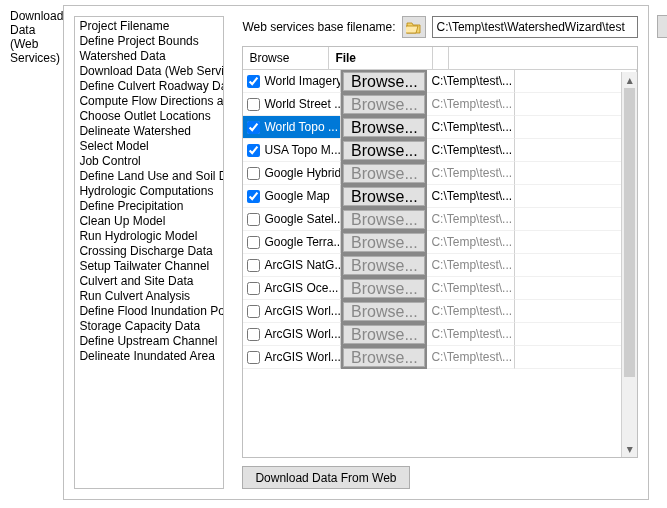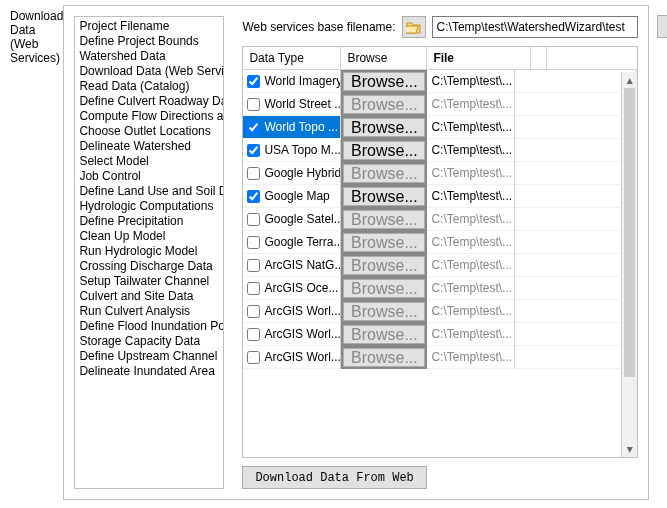--- a/index.html
+++ b/index.html
@@ -67,21 +67,21 @@
       position:absolute; right:0; top:25px; bottom:0; width:16px;
       background:#f0f0f0; border-left:1px solid #d0d0d0;
       display:flex; flex-direction:column;
     }
     .sb-btn{height:16px;background:#f0f0f0;display:flex;align-items:center;justify-content:center;color:#666;cursor:pointer;}
     .sb-thumb{flex:0.82;background:#cdcdcd;margin:0 2px;}
     .sb-spacer{flex:0.18;}
     .below-table{padding-top:8px;}
     .std-btn{
       height:23px; border:1px solid #adadad; background:#e1e1e1;
-      font-size:12px; font-family:Liberation Mono, monospace; padding:0 12px; cursor:pointer;
+      font-size:12px; font-family:Liberation Sans, sans-serif; padding:0 12px; cursor:pointer;
       min-width:70px;
     }
     .std-btn.primary{ border:2px solid #0078d7; padding:0 11px; }
     .footer{
       display:flex; padding-top:10px; gap:8px;margin-left:8px;
     }
     .footer-spacer{flex:1;}
     svg.folder-icon{width:16px;height:14px;}
   </style>
 </head>
@@ -89,21 +89,20 @@
 
 <div class="window">
   <div class="title">Download Data (Web Services)</div>
   <div class="main-border">
 
     <div class="nav-list" id="nav-list">
         <div class="nav-item">Project Filename</div>
         <div class="nav-item">Define Project Bounds</div>
         <div class="nav-item">Watershed Data</div>
         <div class="nav-item">Download Data (Web Services)</div>
-        <div class="nav-item">Read Data (Catalog)</div>
         <div class="nav-item">Define Culvert Roadway Data</div>
         <div class="nav-item">Compute Flow Directions and</div>
         <div class="nav-item">Choose Outlet Locations</div>
         <div class="nav-item">Delineate Watershed</div>
         <div class="nav-item">Select Model</div>
         <div class="nav-item">Job Control</div>
         <div class="nav-item">Define Land Use and Soil Data</div>
         <div class="nav-item">Hydrologic Computations</div>
         <div class="nav-item">Define Precipitation</div>
         <div class="nav-item">Clean Up Model</div>
@@ -126,21 +125,20 @@
           <svg class="folder-icon" viewBox="0 0 16 14">
               <path d="M1 3 h5 l1 2 h7 v8 h-13 z" fill="#f3d471" stroke="#b8860b" stroke-width="0.8"></path>
               <path d="M0 6 h12 l-2 7 h-12 z" fill="#ffe9a8" stroke="#b8860b" stroke-width="0.8"></path>
             </svg>
         </div>
         <input class="filename-input" value="C:\Temp\test\WatershedWizard\test" style="">
       </div>
 
       <div class="table-container">
         <div class="thead-row">
-          <div class="th col-type">Data Type</div>
           <div class="th col-browse">Browse</div>
           <div class="th col-file">File</div>
           <div class="th col-scroll"></div>
         </div>
         <div class="tbody" id="tbody">
             <div class="trow">
               <div class="td td-type">
                 <input type="checkbox" checked="" style="">
                 <span>World Imagery</span>
               </div>

